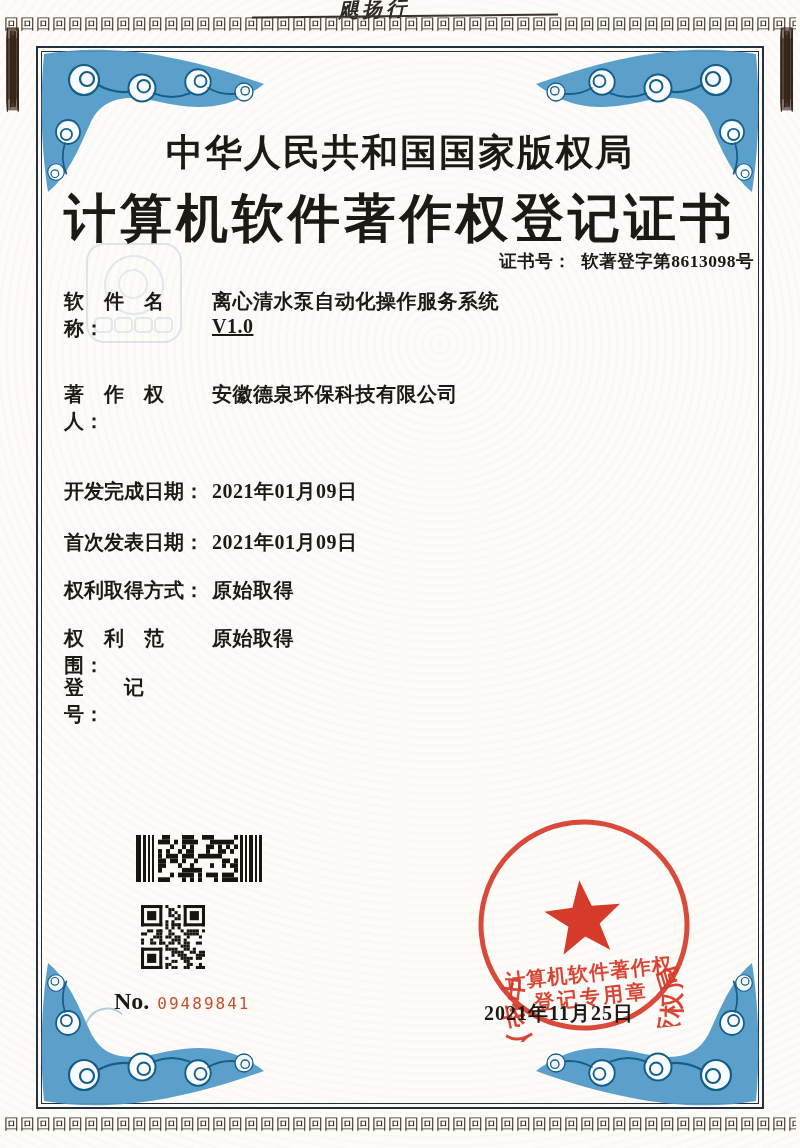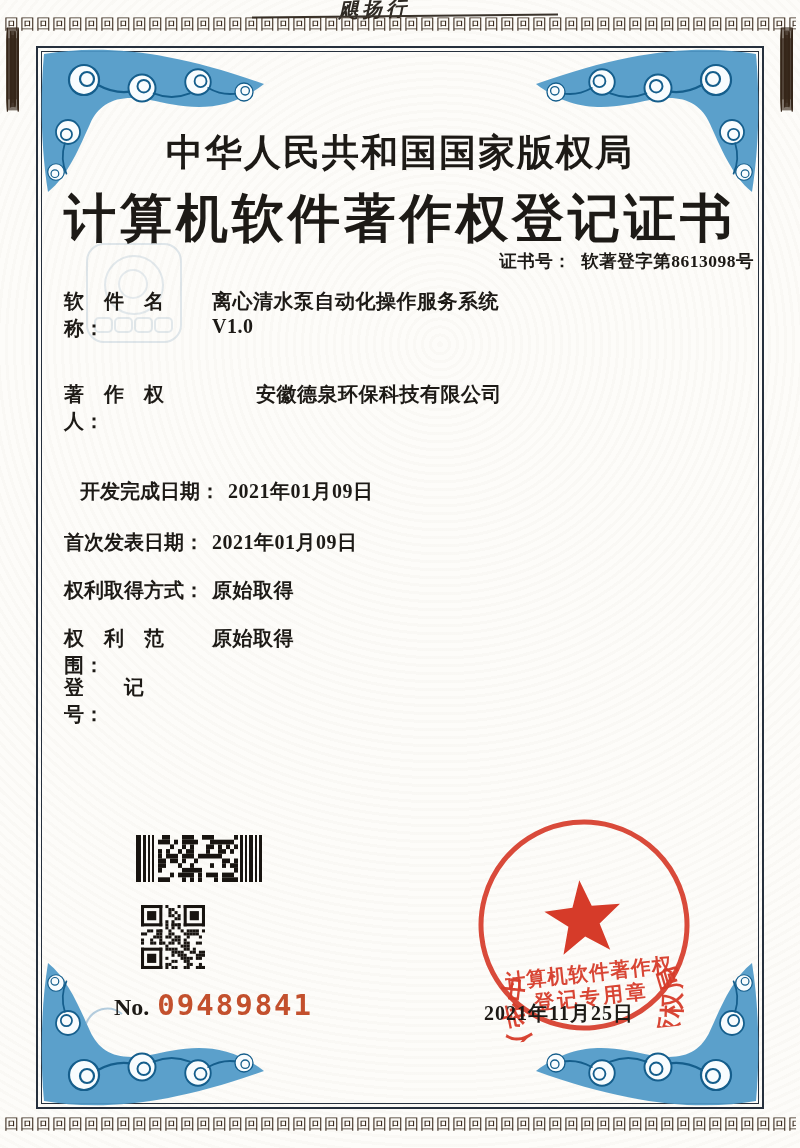--- a/index.html
+++ b/index.html
@@ -36,31 +36,31 @@
   .hand-line{position:absolute;left:252px;top:15px;width:306px;height:2px;background:#3a332b;transform:rotate(-.6deg);}
   
   .authority{position:absolute;left:0;right:0;top:128px;text-align:center;font-size:37px;font-weight:900;letter-spacing:2px;}
   .cert-title{position:absolute;left:0;right:0;top:184px;text-align:center;font-size:52px;font-weight:900;letter-spacing:4px;}
   .cert-no{position:absolute;right:46px;top:249px;font-size:17.5px;font-weight:700;letter-spacing:.5px;}
   .cert-no .lbl{margin-right:10px;font-family:Liberation Serif, serif;}
   
   .row{position:absolute;left:64px;font-size:20px;font-weight:700;display:flex;justify-content:center;}
   .row .lbl{width:148px;flex:none;}
   .row .val{letter-spacing:.5px;}
-  .val2{display:block;}
-  .r1{top:288px;}.r2{top:381px;gap:44px;}.r3{top:478px;margin-left:16px;}.r4{top:529px;}
+  .val2{display:block;text-decoration:underline;}
+  .r1{top:288px;}.r2{top:381px;}.r3{top:478px;}.r4{top:529px;}
   .r5{top:577px;}.r6{top:625px;}.r7{top:674px;}
   
   .statement{position:absolute;left:62px;top:722px;width:678px;font-size:21px;font-weight:700;line-height:56px;text-align:justify;text-indent:44px;word-break:break-all;letter-spacing:.5px;}
   
   .barcode{position:absolute;left:136px;top:835px;}
   .qrcode{position:absolute;left:141px;top:905px;}
   
   .serial{position:absolute;left:114px;top:988px;font-size:24px;font-weight:700;}
-  .serial .num{color:#c3502d;font-family:"DejaVu Sans Mono",monospace;font-weight:700;letter-spacing:2px;margin-left:8px;font-size:29px;margin-top:28px;}
+  .serial .num{color:#c3502d;font-family:"DejaVu Sans Mono",monospace;font-weight:400;letter-spacing:2px;margin-left:8px;font-size:16px;margin-top:28px;}
   .issue-date{position:absolute;left:484px;top:1000px;font-size:20px;font-weight:700;letter-spacing:1px;z-index:5;}
   
   .seal{position:absolute;left:474px;top:815px;width:220px;height:220px;transform:rotate(-6deg);z-index:4;}
   .seal *{fill:#d63b29;}
   .seal .ring{fill:none;stroke:#d63b29;stroke-width:5;stroke-opacity:.92;}
   .seal text{font-weight:700;fill-opacity:.95;font-family:"Liberation Serif",serif;}
   
   .emboss{position:absolute;left:86px;top:243px;width:92px;height:96px;border:2.5px solid rgba(140,168,192,.38);border-radius:18px;opacity:.7;}
   .emboss .circ{position:absolute;left:16px;top:10px;width:56px;height:56px;border:2px solid rgba(140,168,192,.35);border-radius:50%;}
   .emboss .circ2{position:absolute;left:30px;top:24px;width:26px;height:26px;border:2px solid rgba(140,168,192,.3);border-radius:50%;}

